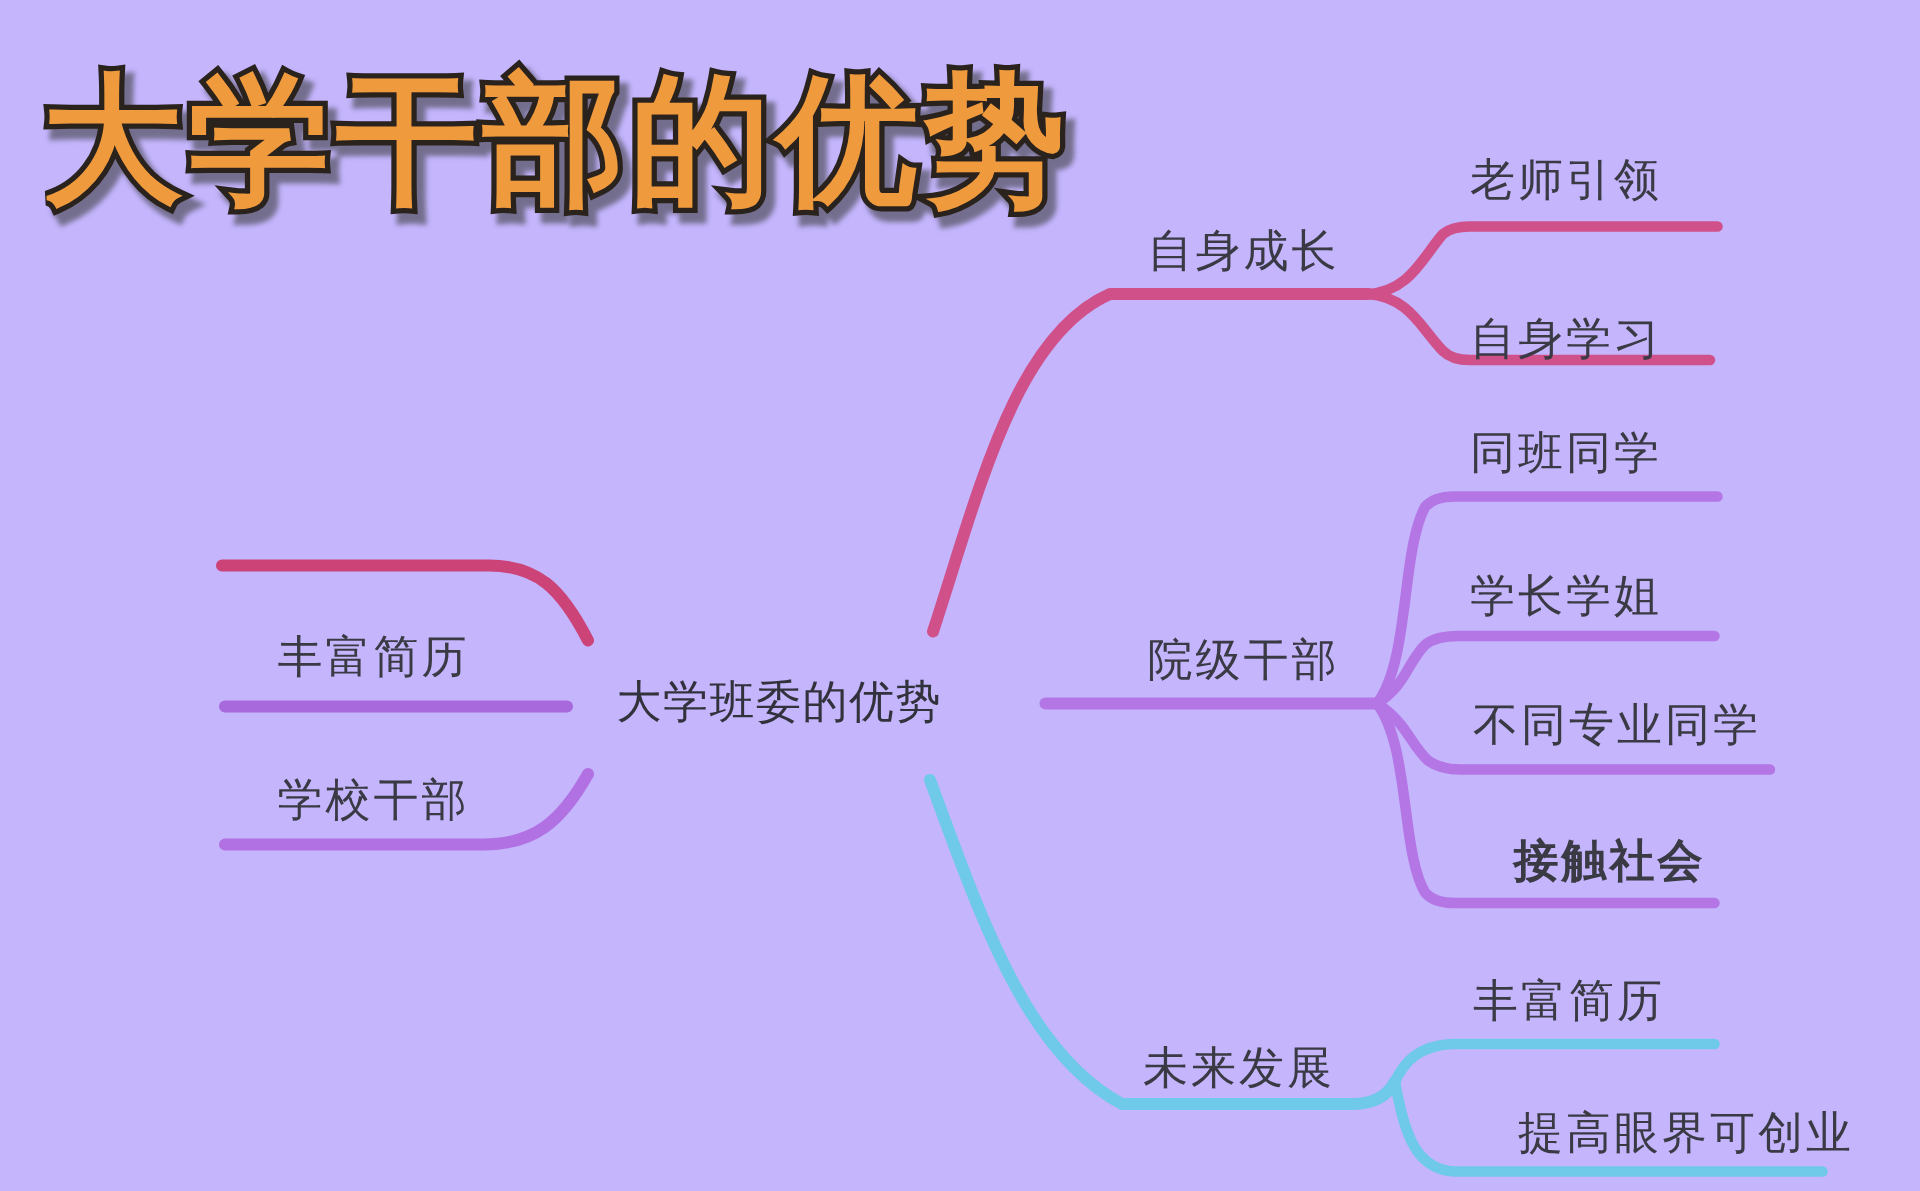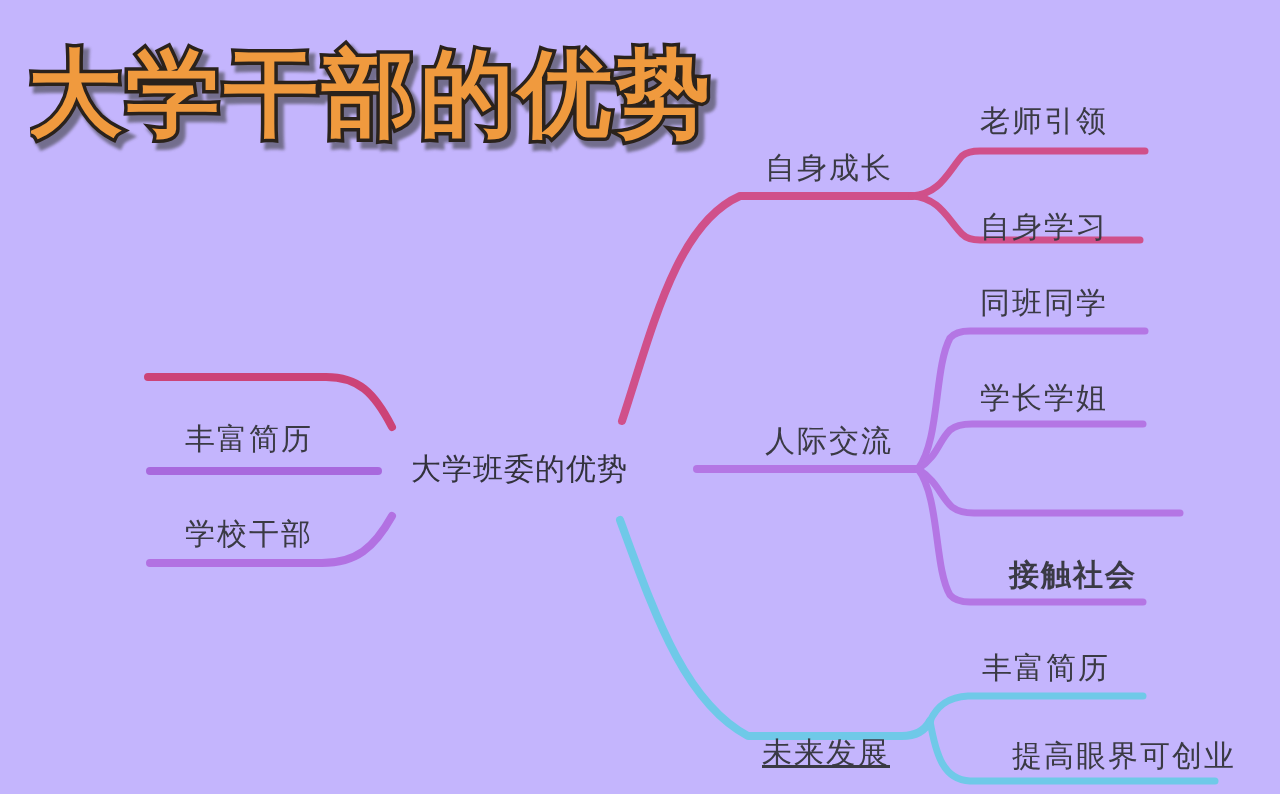--- a/index.html
+++ b/index.html
@@ -69,22 +69,23 @@
 
   <div class="node-label center-label" style="left:411px; top:452px;">大学班委的优势</div>
 
   <div class="node-label branch-label" style="left:185px; top:422px;">丰富简历</div>
   <div class="node-label branch-label" style="left:765px; top:151px;">自身成长</div>
 
   <div class="node-label branch-label" style="left:185px; top:517px;">学校干部</div>
   <div class="node-label child-label" style="left:980px; top:104px;">老师引领</div>
   <div class="node-label child-label" style="left:980px; top:210px;">自身学习</div>
 
-  <div class="node-label branch-label" style="left:765px; top:424px;">人际交流</div>
+  <div class="node-label branch-label" style="left:765px; top:424px;">院级干部</div>
   <div class="node-label child-label" style="left:980px; top:286px;">同班同学</div>
   <div class="node-label child-label" style="left:980px; top:381px;">学长学姐</div>
+  <div class="node-label child-label" style="left:982px; top:467px;">不同专业同学</div>
   <div class="node-label child-label" style="left:1009px; top:558px;font-weight:bold;">接触社会</div>
 
-  <div class="node-label branch-label" style="left:762px; top:736px;text-decoration:underline;">未来发展</div>
+  <div class="node-label branch-label" style="left:762px; top:696px;">未来发展</div>
   <div class="node-label child-label" style="left:982px; top:651px;">丰富简历</div>
   <div class="node-label child-label" style="left:1012px; top:739px;">提高眼界可创业</div>
 
 </div>
 
 </body></html>

